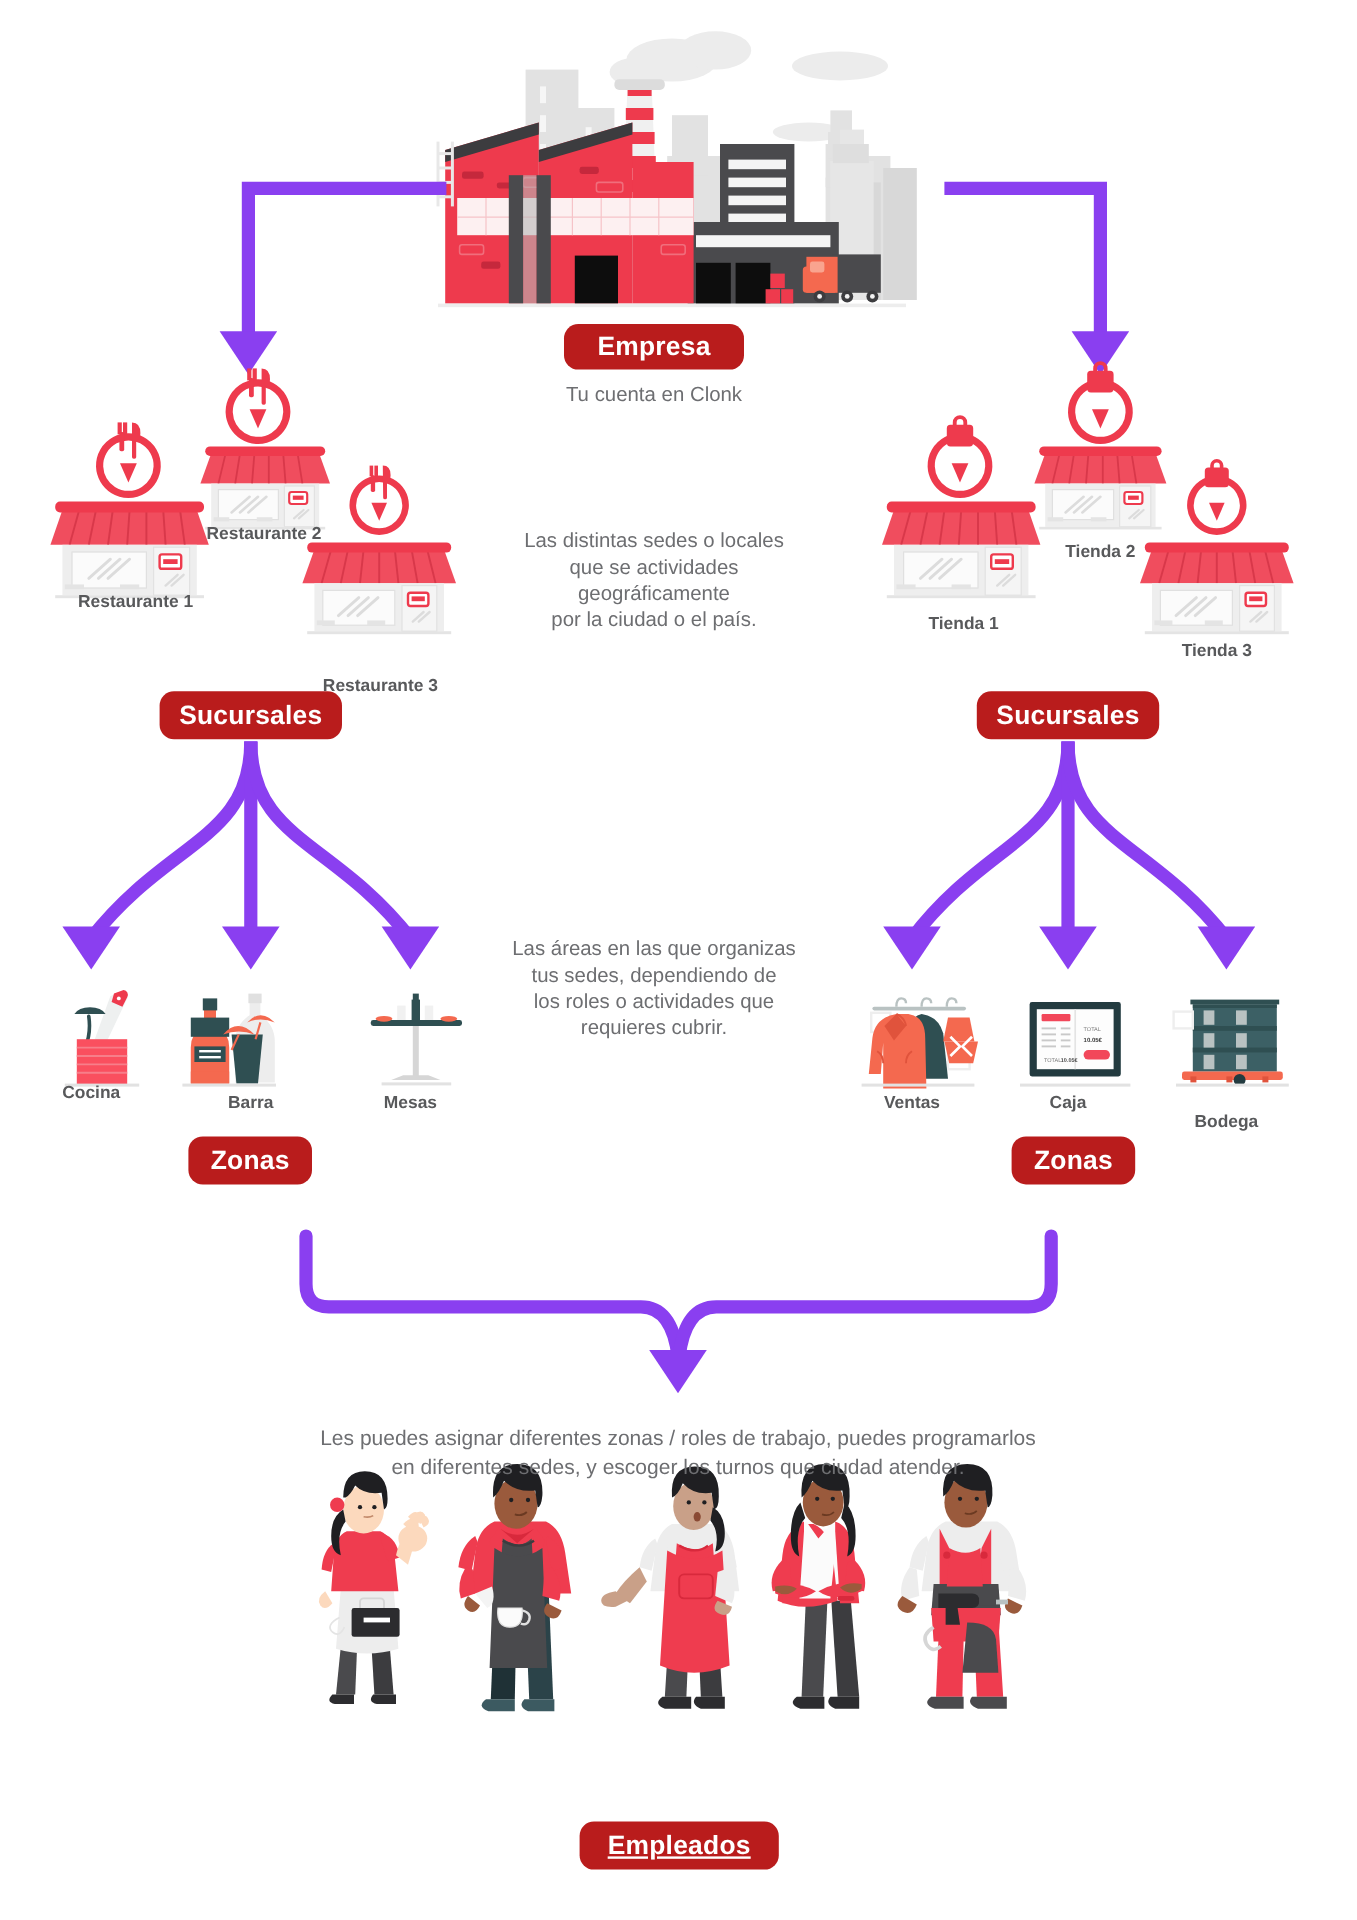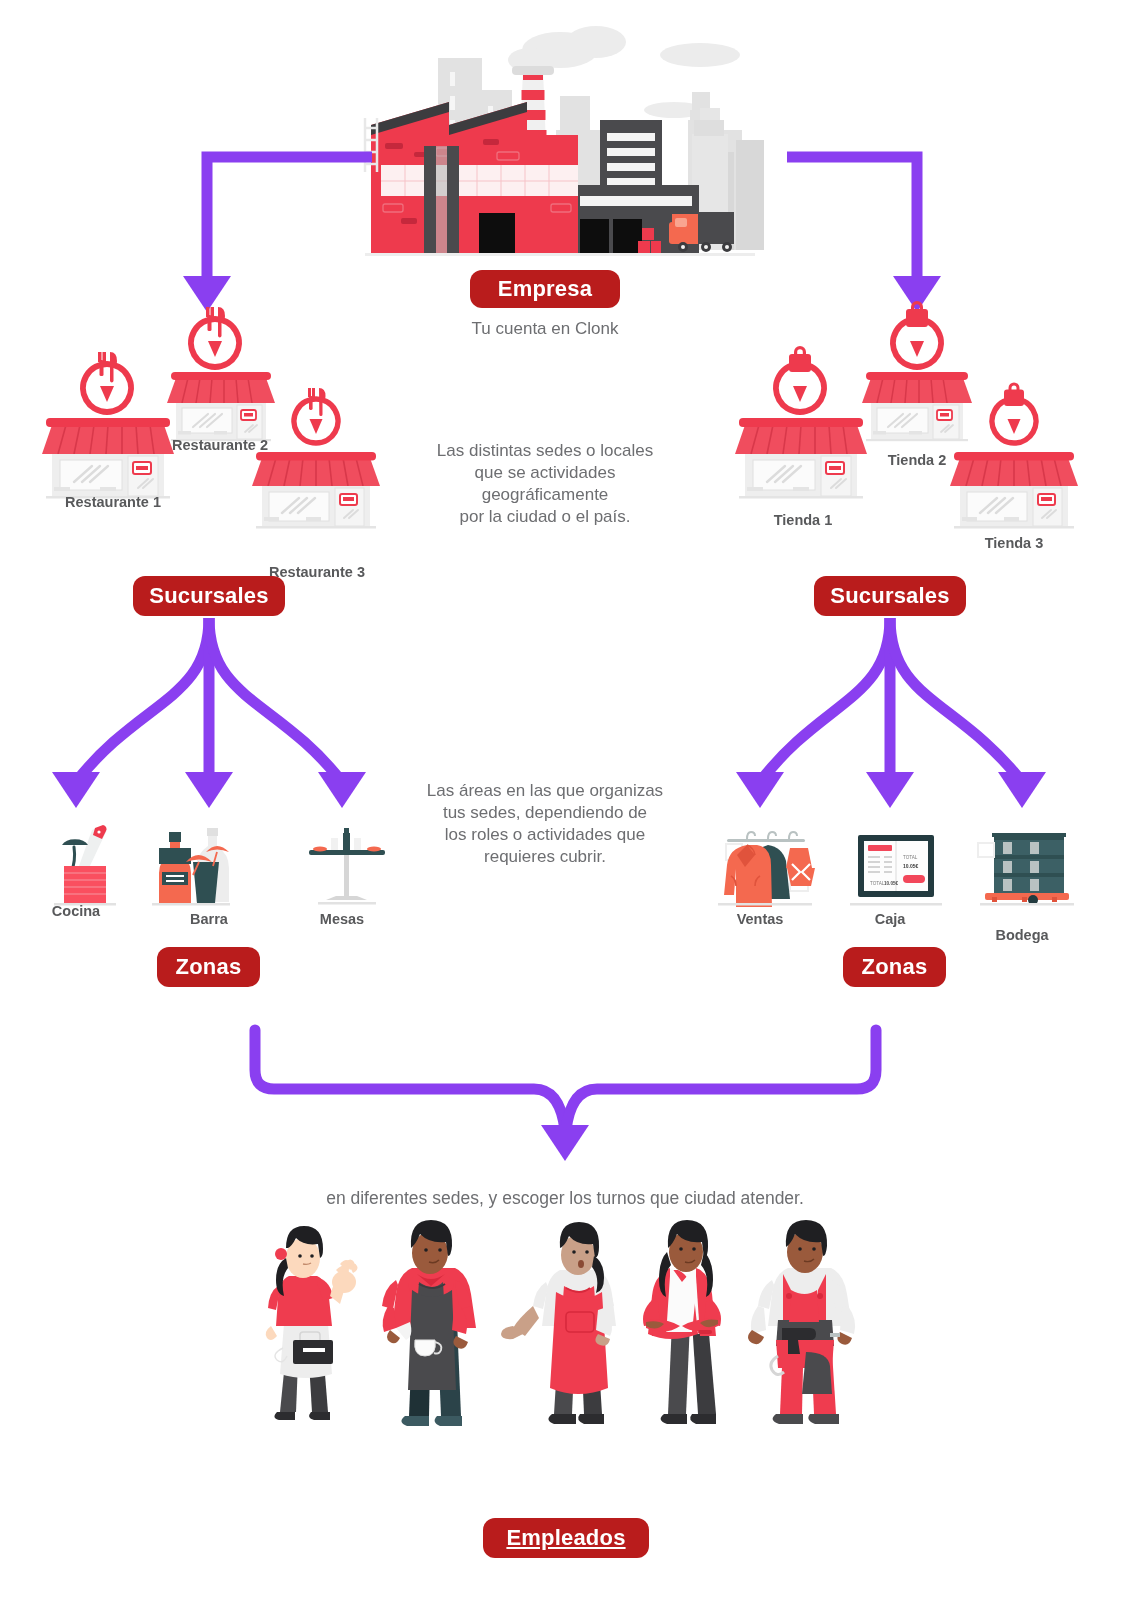--- a/index.html
+++ b/index.html
@@ -848,18 +848,19 @@
   <div class="zonelabel" style="left:296px;top:911px;width:92px;">Mesas</div>
 
   <div class="zonelabel" style="left:714px;top:911px;width:92px;">Ventas</div>
   <div class="zonelabel" style="left:844px;top:911px;width:92px;">Caja</div>
   <div class="zonelabel" style="left:976px;top:911px;width:92px;margin-top:16px;">Bodega</div>
 
   <div class="badge zonas-l">Zonas</div>
   <div class="badge zonas-r">Zonas</div>
 
   <div class="cap bottom">
+    <div>Les puedes asignar diferentes zonas / roles de trabajo, puedes programarlos</div>
     <div>en diferentes sedes, y escoger los turnos que ciudad atender.</div>
   </div>
 
   <div class="badge empleados">Empleados</div>
 
 </div>
 
 </body></html>

